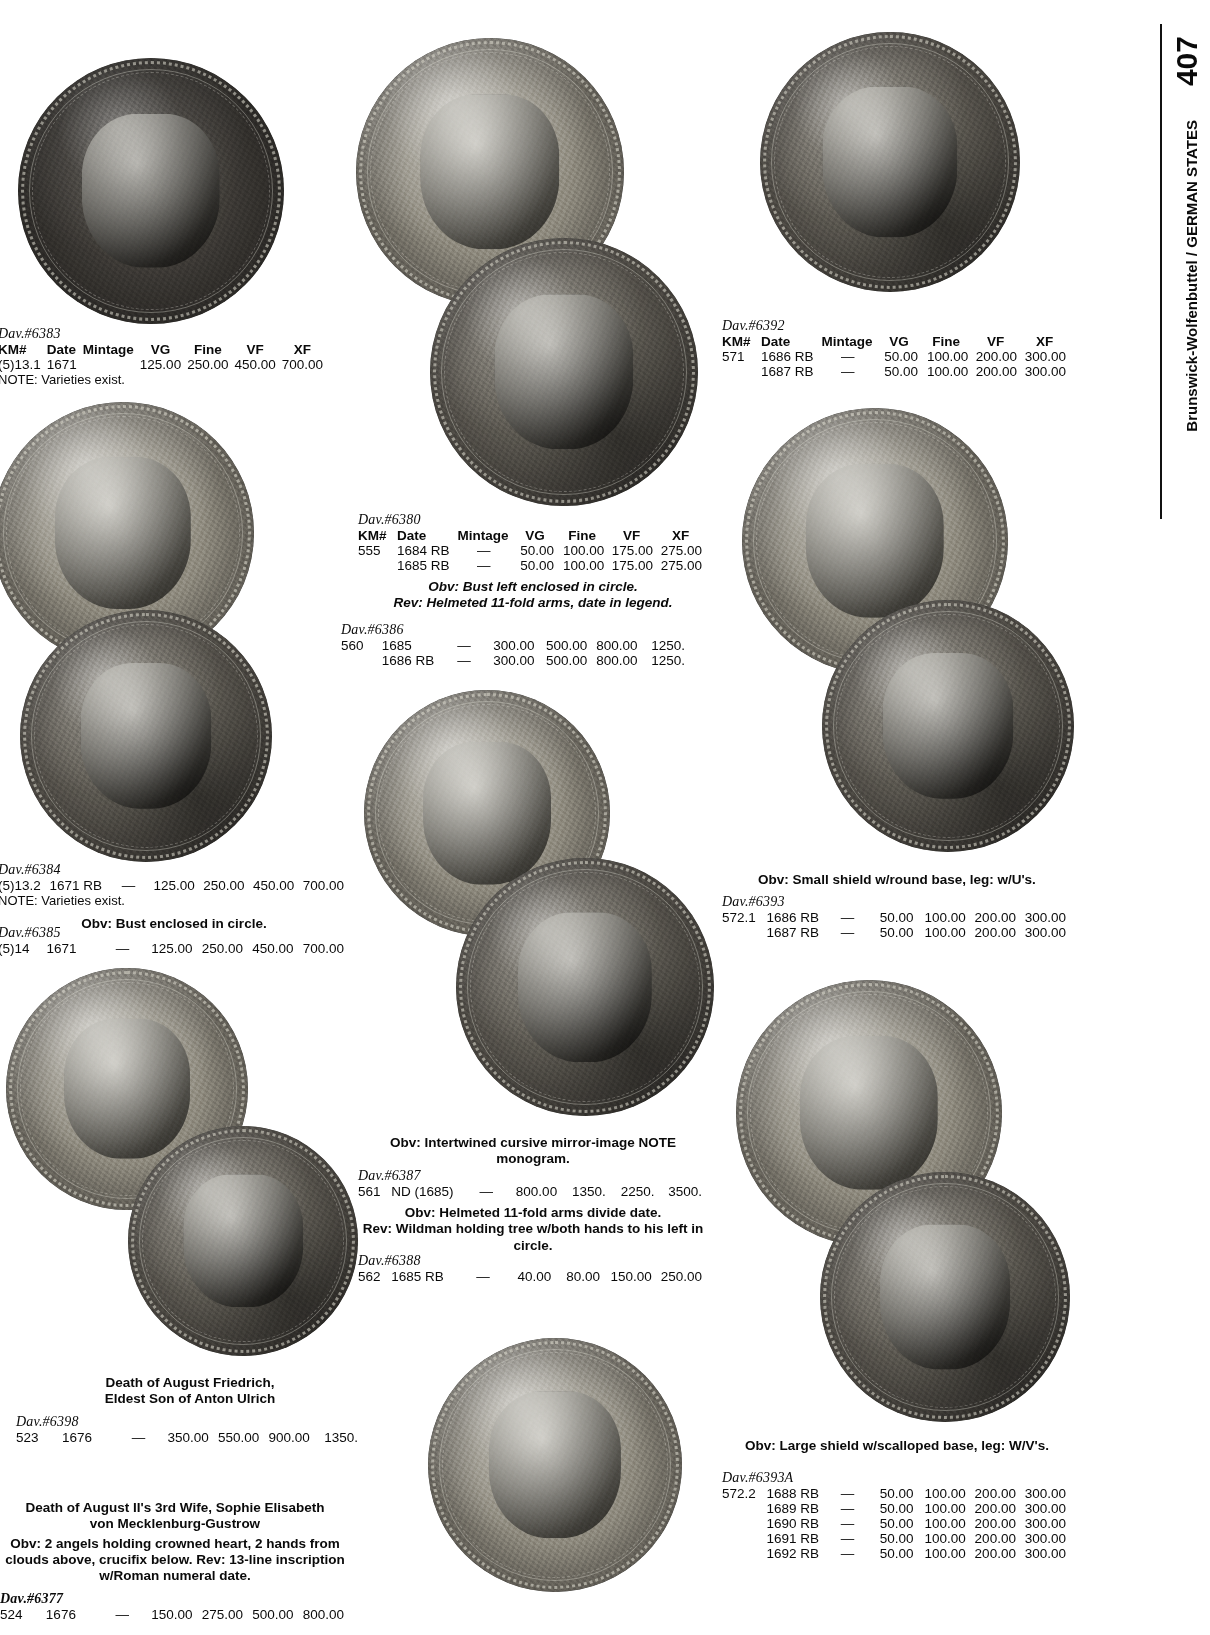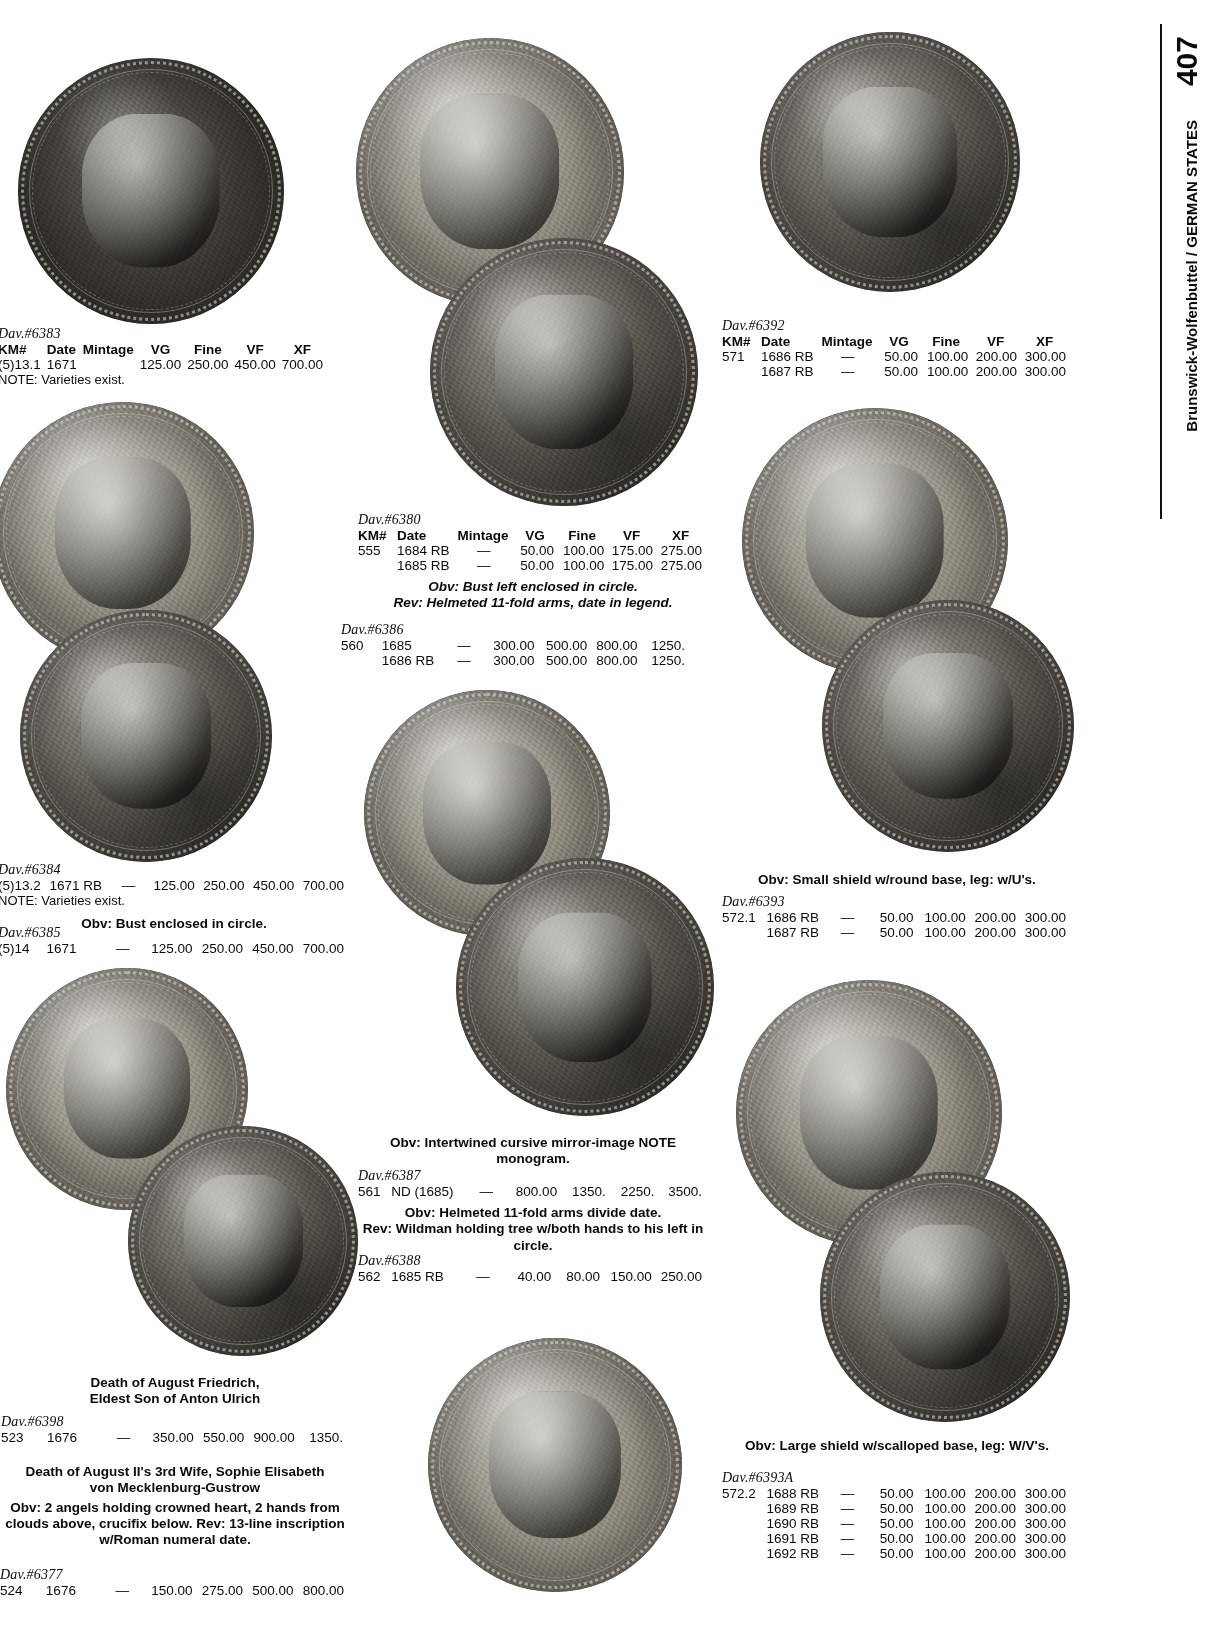--- a/index.html
+++ b/index.html
@@ -351,44 +351,44 @@
         <td class="c" style="width:58px">—</td>
         <td style="width:52px">125.00</td>
         <td style="width:52px">250.00</td>
         <td style="width:52px">450.00</td>
         <td style="width:52px">700.00</td>
       </tr>
     </tbody>
       </table>
   </div>
 
-  <div class="blk" style="left:1px; top:1375px; width:348px;">
+  <div class="blk" style="left:16px; top:1375px; width:348px;">
     <div class="cap" style="white-space:pre-line; margin-bottom:6px;">Death of August Friedrich,
 Eldest Son of Anton Ulrich</div>
     <div class="dav">Dav.#6398</div>
     <table class="tbl">
       <tbody>
           <tr>
         <td class="l" style="width:54px">523</td>
         <td class="l" style="width:66px">1676</td>
         <td class="c" style="width:58px">—</td>
         <td style="width:52px">350.00</td>
         <td style="width:52px">550.00</td>
         <td style="width:52px">900.00</td>
         <td style="width:52px">1350.</td>
       </tr>
     </tbody>
       </table>
   </div>
 
-  <div class="blk" style="left:0px; top:1464px; width:350px;">
+  <div class="blk" style="left:0px; top:1500px; width:350px;">
     <div class="cap" style="white-space:pre-line;">Death of August II's 3rd Wife, Sophie Elisabeth
 von Mecklenburg-Gustrow</div>
     <div class="cap" style="margin-top:3px; line-height:1.2;">Obv: 2 angels holding crowned heart, 2 hands from clouds above, crucifix below. Rev: 13-line inscription w/Roman numeral date.</div>
-    <div class="dav" style="margin-top:18px;">Dav.#6377</div>
+    <div class="dav" style="margin-top:6px;font-weight:bold;">Dav.#6377</div>
     <table class="tbl">
       <tbody>
           <tr>
         <td class="l" style="width:54px">524</td>
         <td class="l" style="width:66px">1676</td>
         <td class="c" style="width:58px">—</td>
         <td style="width:52px">150.00</td>
         <td style="width:52px">275.00</td>
         <td style="width:52px">500.00</td>
         <td style="width:52px">800.00</td>

